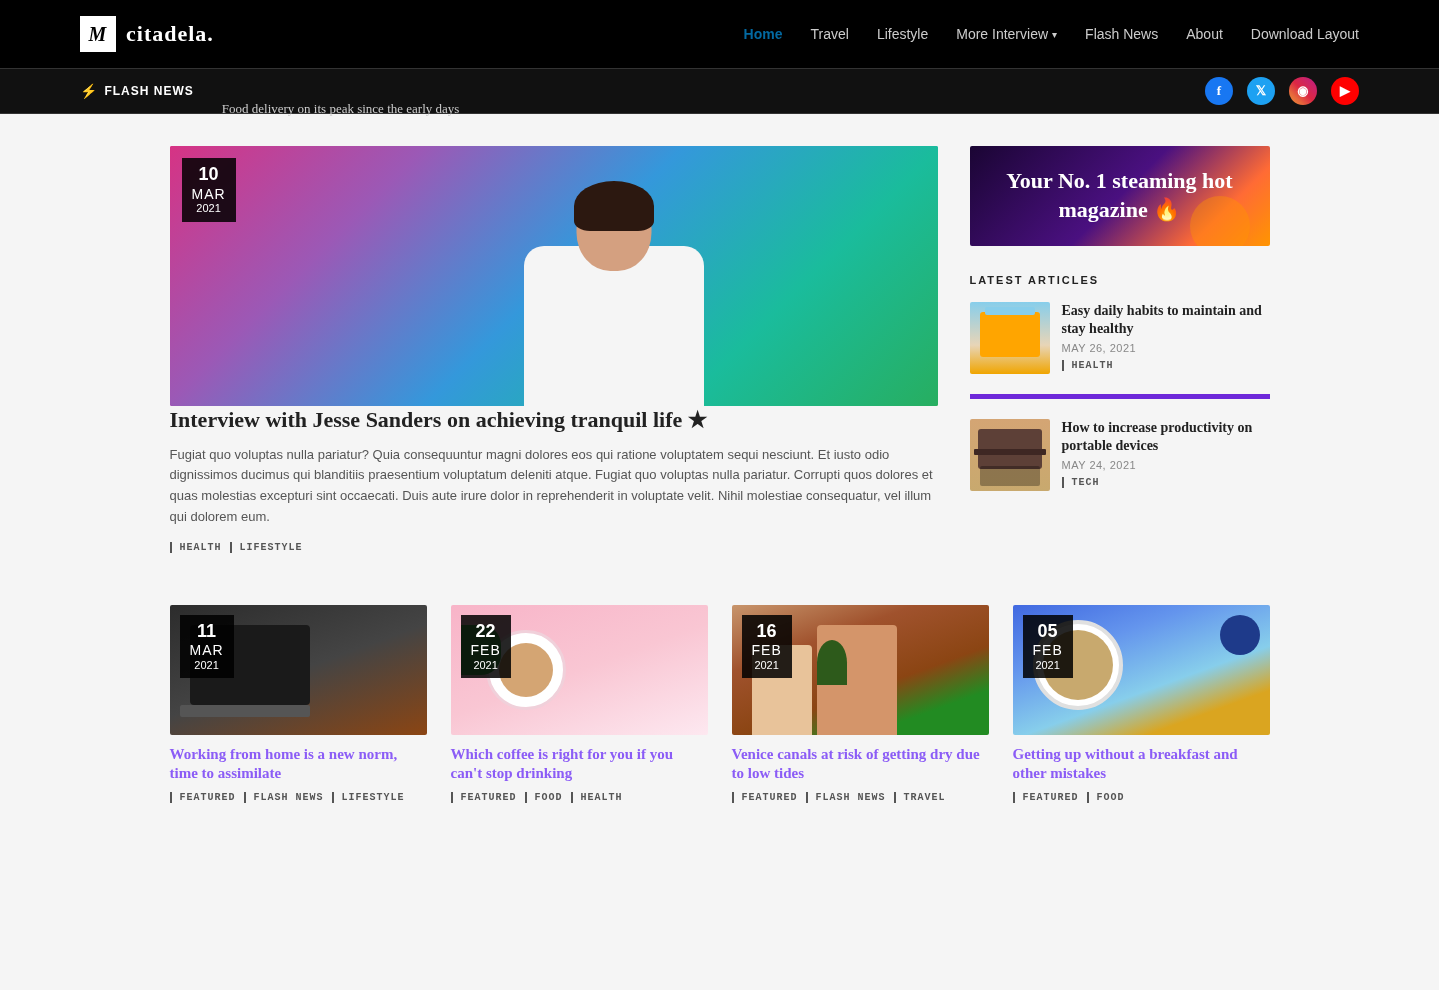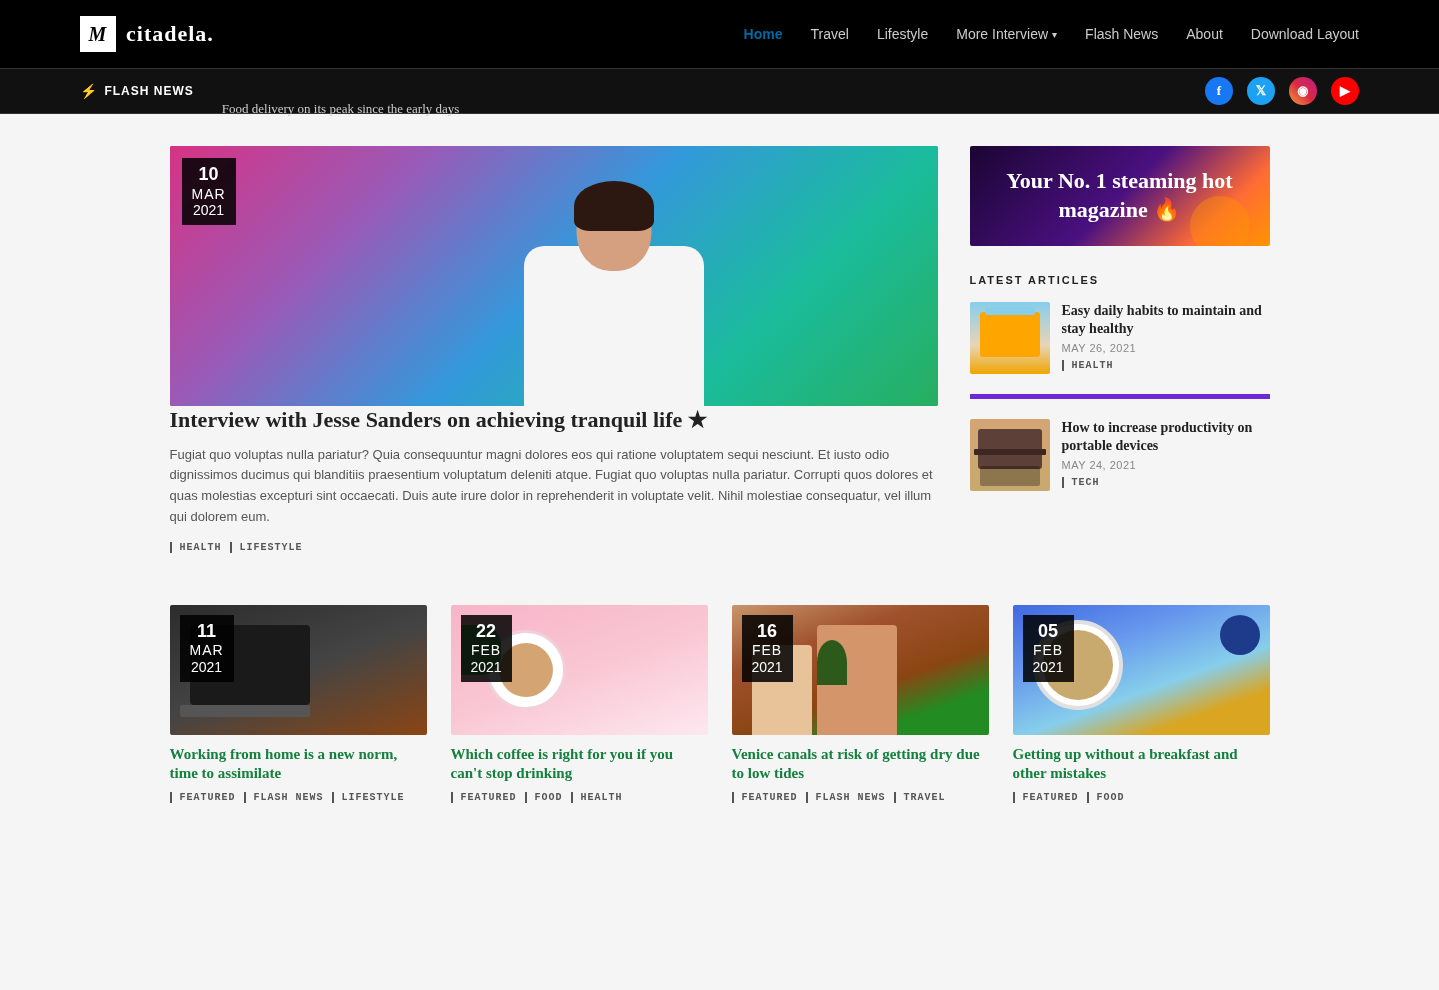--- a/index.html
+++ b/index.html
@@ -151,21 +151,21 @@
       background: rgba(0,0,0,0.85);
       color: #fff;
       padding: 6px 10px;
       text-align: center;
       font-family: Arial, sans-serif;
       line-height: 1.2;
       min-width: 44px;
     }
     .date-badge .day { font-size: 18px; font-weight: 700; }
     .date-badge .month { font-size: 14px; letter-spacing: 1px; }
-    .date-badge .year { font-size: 14px; }
+    .date-badge .year { font-size: 11px; }
     .hero-title {
       font-size: 22px;
       font-weight: 700;
       margin-bottom: 10px;
       font-family: Georgia, serif;
       line-height: 1.3;
     }
     .hero-excerpt {
       font-size: 13px;
       color: #555;
@@ -330,21 +330,21 @@
     }
     .img-breakfast {
       background: linear-gradient(160deg, #4169e1 0%, #6495ed 30%, #87ceeb 60%, #daa520 80%);
     }
     .grid-title {
       font-family: Georgia, serif;
       font-size: 15px;
       font-weight: 700;
       line-height: 1.3;
       margin-bottom: 8px;
-      color: #15803d;
+      color: #8b5cf6;
     }
 
     
     .img-hero-bg {
       width: 100%;
       height: 100%;
       background: linear-gradient(135deg, #d63384 0%, #9b59b6 25%, #3498db 50%, #1abc9c 75%, #27ae60 100%);
       position: absolute;
       top: 0; left: 0;
     }

